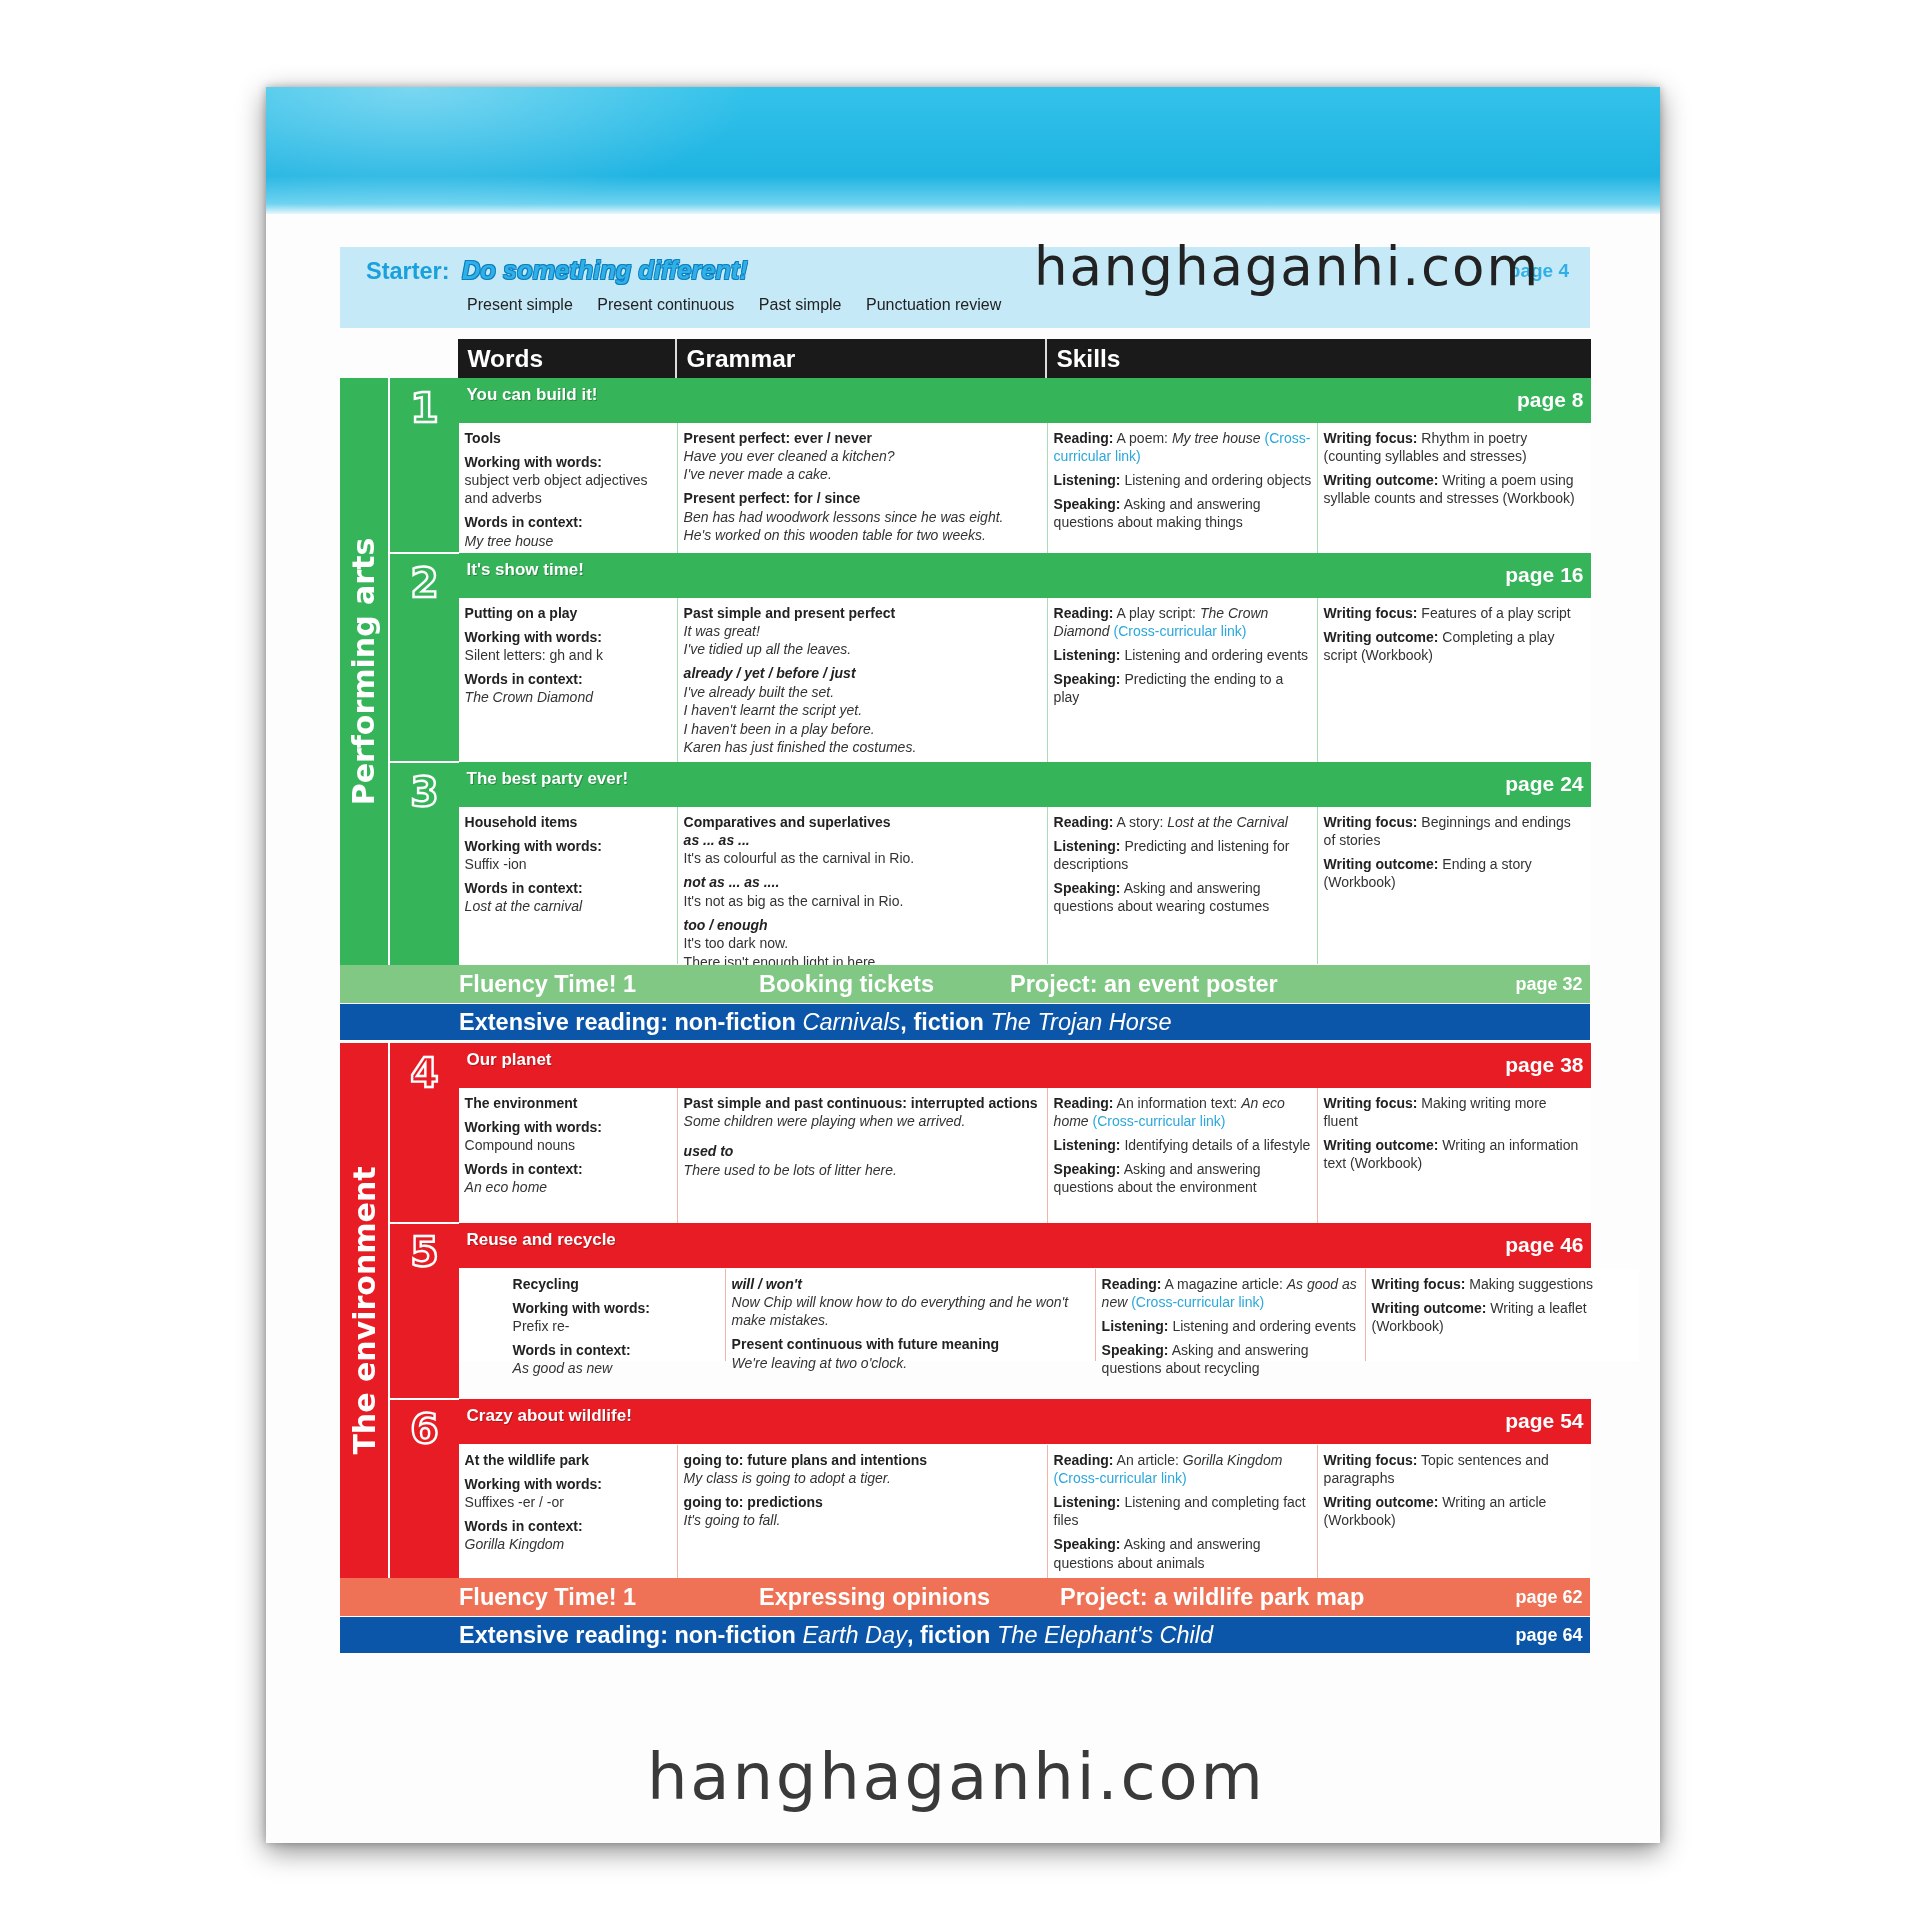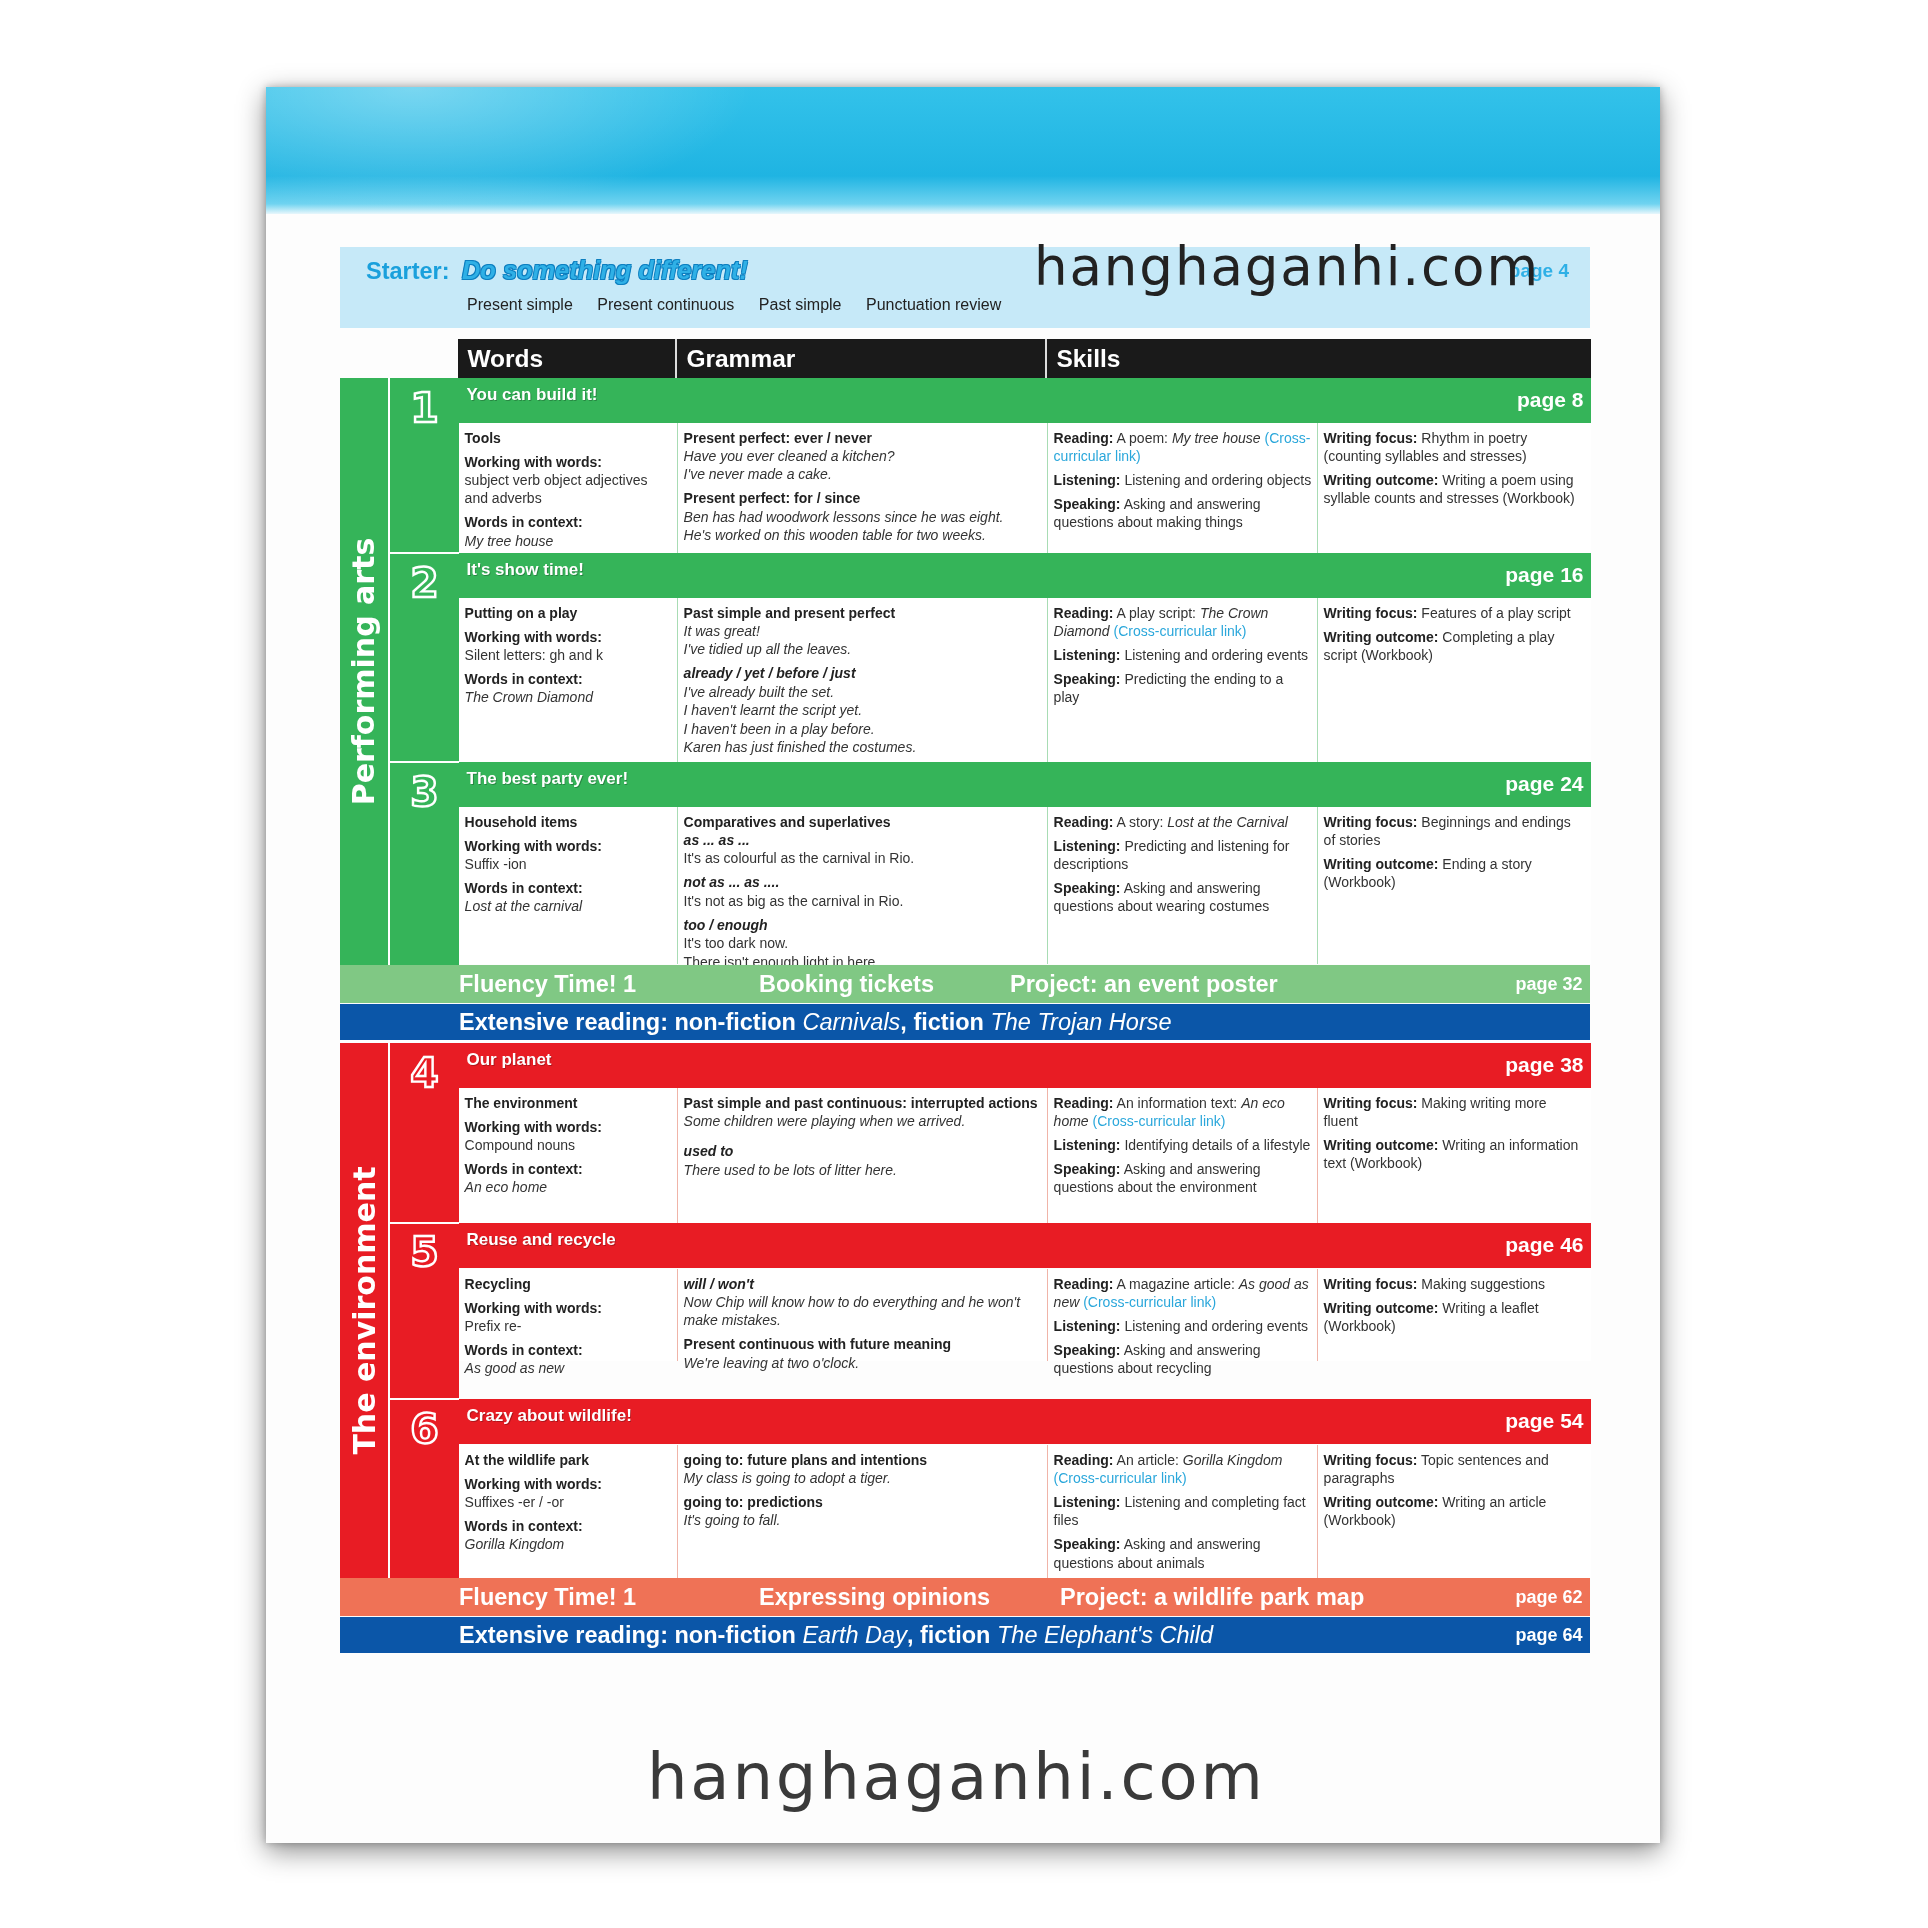--- a/index.html
+++ b/index.html
@@ -207,21 +207,21 @@
           <p><span class="b">Writing focus:</span> <span>Making writing more fluent</span></p>
           <p><span class="b">Writing outcome:</span> <span>Writing an information text (Workbook)</span></p>
         </div>
       </div>
         <div style="position:absolute;left:50px;top:179px;width:69px;height:1.9px;background:#fff;"></div>
         <div class="unit-num" style="left:50px;top:185px;">5</div>
         <div class="unit-head" style="top:180px;background:#e81c24;">
         <span class="unit-title">Reuse and recycle</span>
         <span class="unit-page">page 46</span>
         </div>
-        <div class="unit-body" style="top:226px;height:92px;">
+        <div class="unit-body" style="top:226px;height:92px;padding-left:48px;">
         <div class="cell c-words" style="border-right:1.9px solid #f0b4a8;">
           <p><span class="b">Recycling</span></p>
           <p><span class="b">Working with words:</span><br><span>Prefix re-</span></p>
           <p><span class="b">Words in context:</span><br><span class="i">As good as new</span></p>
         </div>
         <div class="cell c-gram" style="border-right:1.9px solid #f0b4a8;">
             <p style="margin-bottom:5.6px"><span class="b" style="font-style:italic;">will / won't</span><br><span class="i">Now Chip will know how to do everything and he won't make mistakes.</span></p>
             <p style="margin-bottom:5.6px"><span class="b" style="">Present continuous with future meaning</span><br><span class="i">We're leaving at two o'clock.</span></p>
           </div>
         <div class="cell c-skills" style="border-right:1.9px solid #f0b4a8;">

